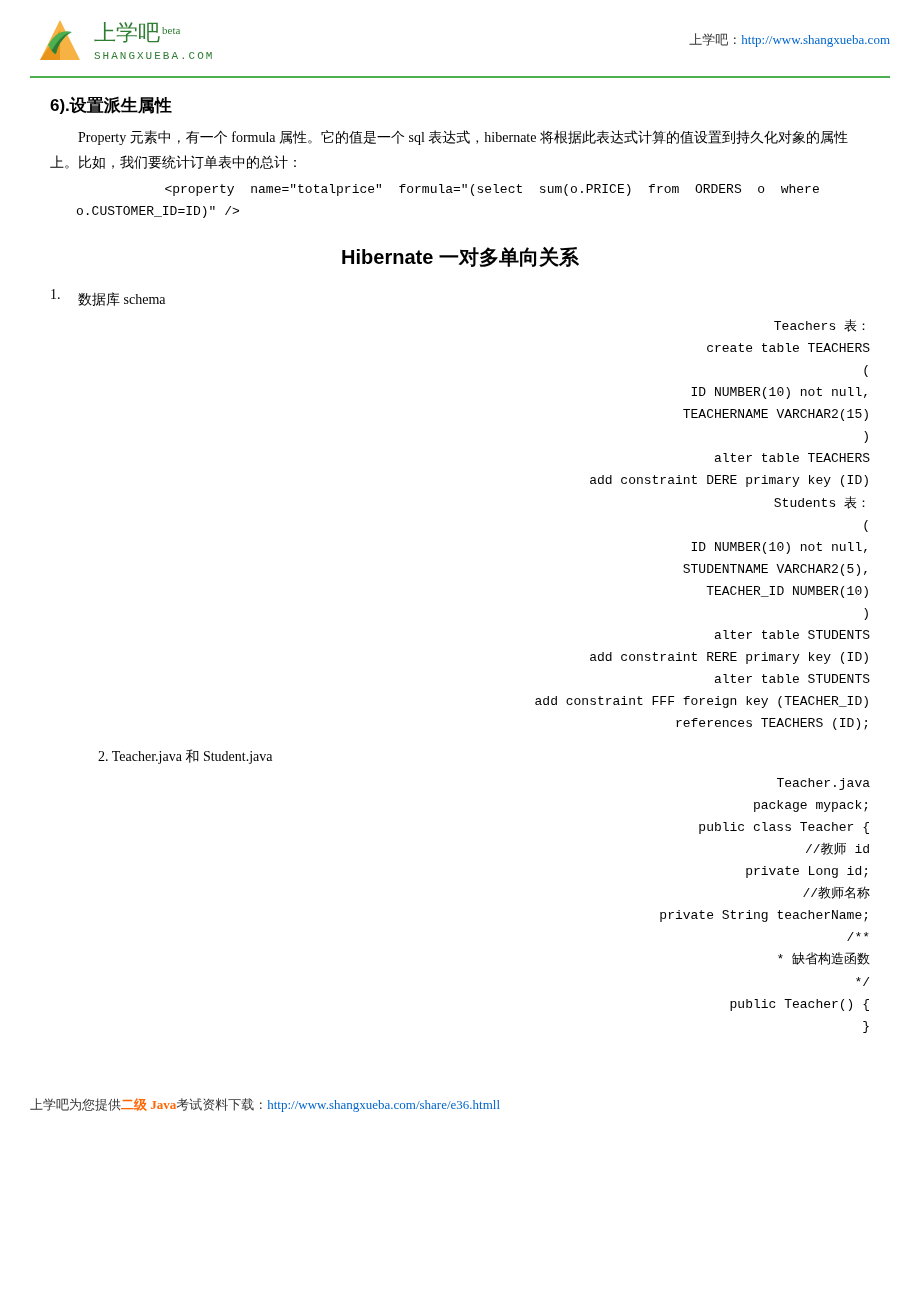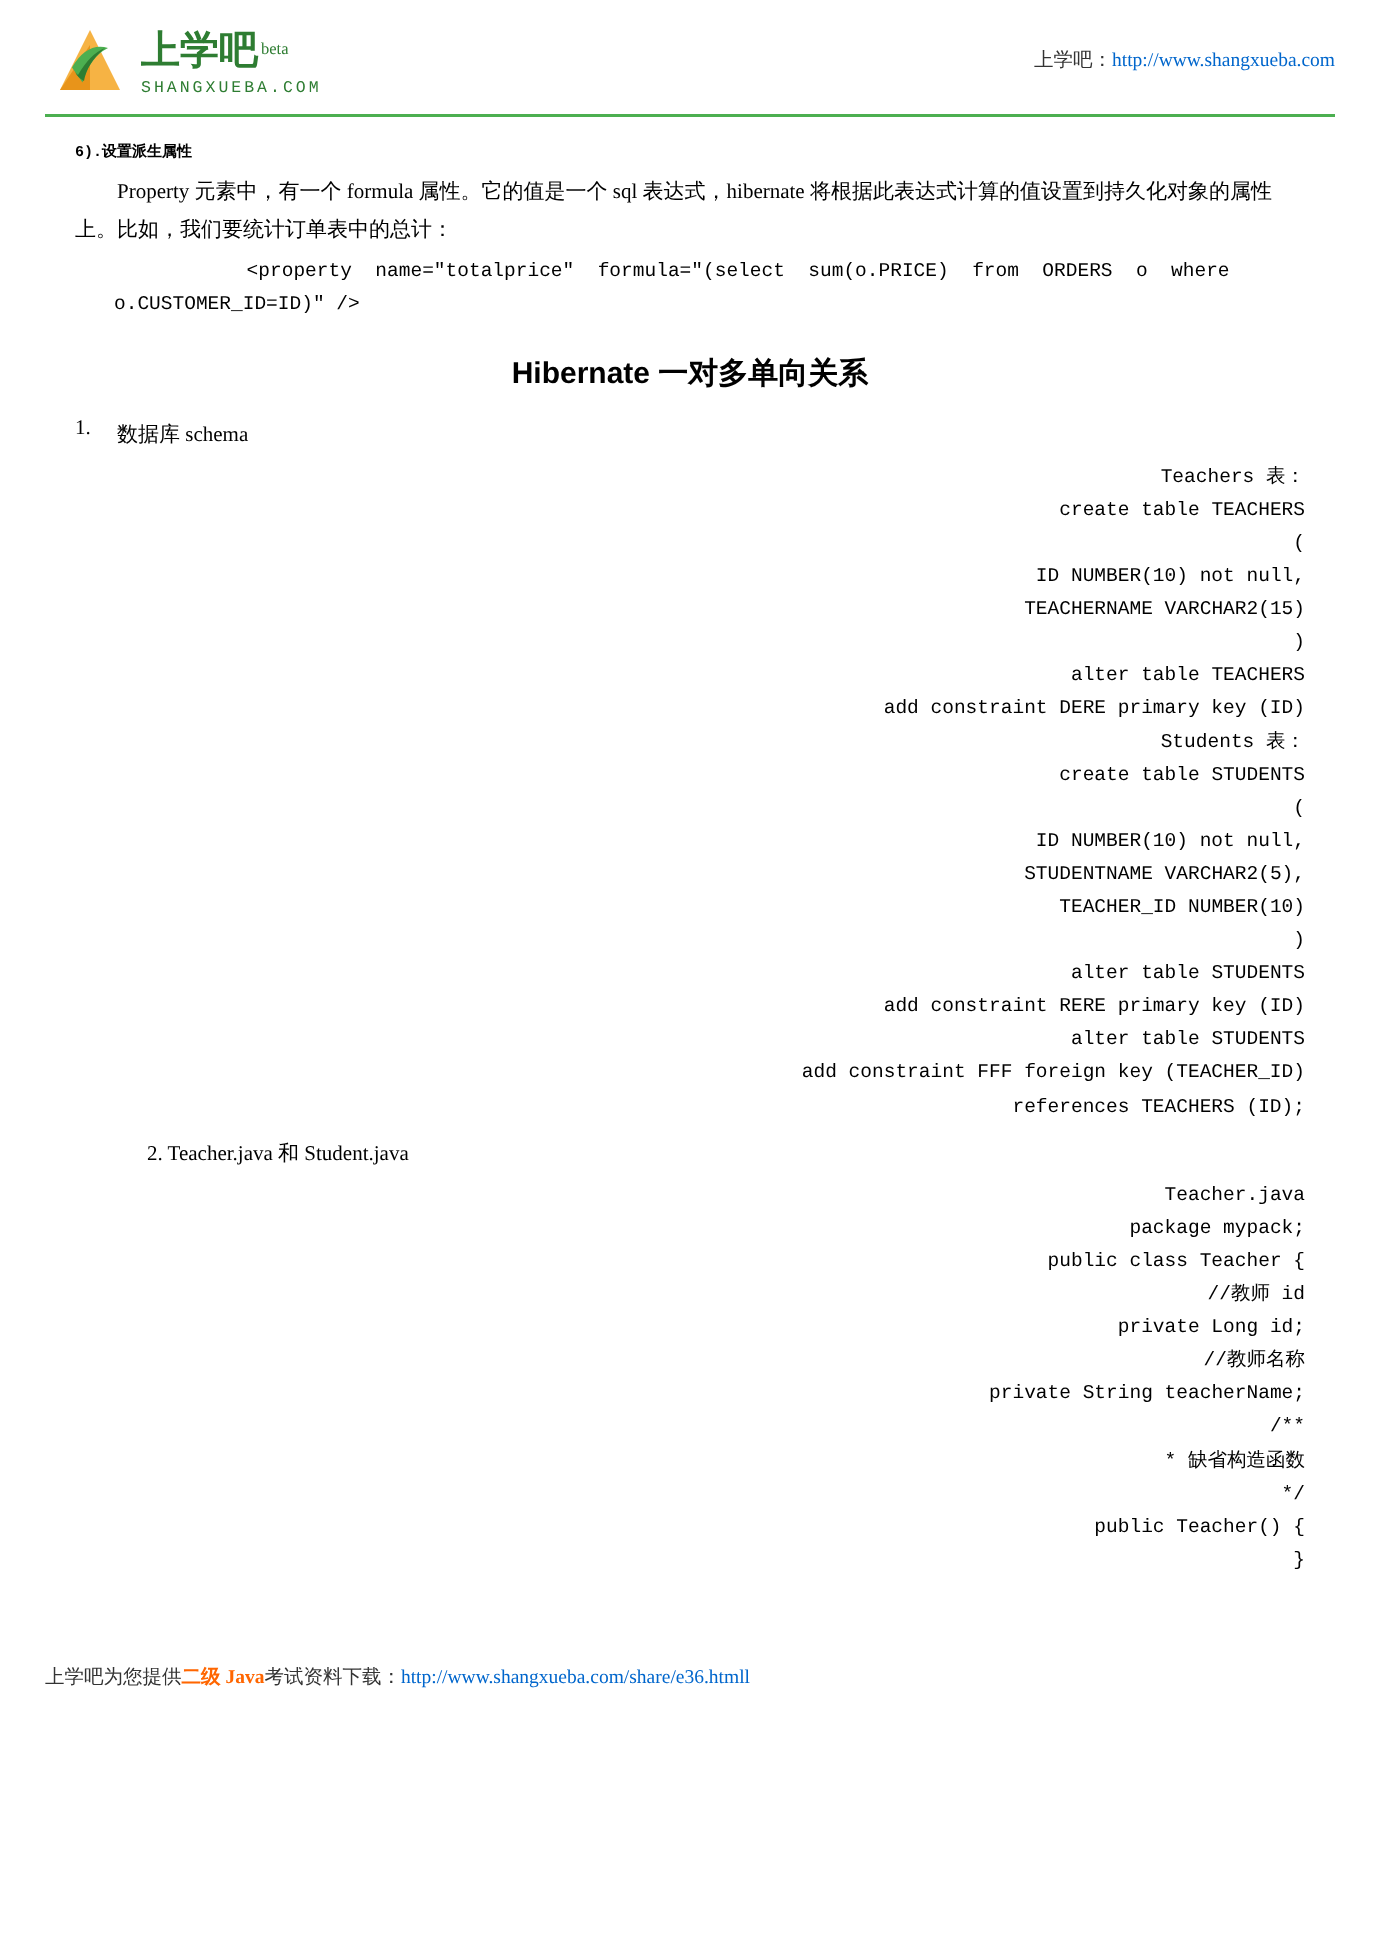--- a/index.html
+++ b/index.html
@@ -65,24 +65,24 @@
       border-top: 2px solid #4caf50;
       margin: 6px 30px 0 30px;
     }
 
     
     .content {
       padding: 16px 50px 20px 50px;
     }
 
     .section-title {
-      font-size: 10px;
+      font-size: 17px;
       font-weight: bold;
       margin-bottom: 8px;
-      font-family: Liberation Mono, monospace;
+      font-family: Liberation Sans, sans-serif;
     }
 
     .paragraph {
       font-size: 14px;
       line-height: 1.8;
       text-indent: 2em;
       margin-bottom: 4px;
       font-family: "SimSun", serif;
     }
 
@@ -172,21 +172,21 @@
       <svg class="logo-icon" viewBox="0 0 60 60" xmlns="http://www.w3.org/2000/svg">
 
         <polygon points="10,50 30,10 50,50" fill="#f5a623" opacity="0.85"></polygon>
         <polygon points="10,50 30,20 30,50" fill="#e8941a"></polygon>
 
         <path d="M18,35 Q28,18 42,22 Q30,28 25,45 Z" fill="#4caf50"></path>
         <path d="M20,38 Q22,42 26,44 Q28,32 40,22 Q30,26 22,40 Z" fill="#2e7d32"></path>
       </svg>
       <div class="logo-text-area">
         <div>
-          <span style="font-size:26px;font-weight:bold;color:#2e7d32;font-family:Arial,sans-serif;">上学吧</span><span style="font-size:11px;color:#2e7d32;font-family:Liberation Serif, serif;vertical-align:super;margin-left:2px;">beta</span>
+          <span style="font-size:22px;font-weight:normal;color:#2e7d32;font-family:Arial,sans-serif;">上学吧</span><span style="font-size:11px;color:#2e7d32;font-family:Liberation Serif, serif;vertical-align:super;margin-left:2px;">beta</span>
         </div>
         <div style="font-size:11px;color:#2e7d32;letter-spacing:2px;font-family:Liberation Mono, monospace;margin-top:2px;">SHANGXUEBA.COM</div>
       </div>
     </div>
     <div class="header-right">
       <span>上学吧：</span><a href="#">http://www.shangxueba.com</a>
     </div>
   </div>
 
   <hr class="header-divider">
@@ -210,21 +210,20 @@
       <div class="code-block">
         <div>Teachers 表：</div>
         <div>create table TEACHERS</div>
         <div>(</div>
         <div>ID         NUMBER(10) not null,</div>
         <div>TEACHERNAME VARCHAR2(15)</div>
         <div>)</div>
         <div>alter table TEACHERS</div>
         <div>add constraint DERE primary key (ID)</div>
         <div>Students 表：</div>
-        <div>create table STUDENTS</div>
         <div>(</div>
         <div>ID         NUMBER(10) not null,</div>
         <div>STUDENTNAME VARCHAR2(5),</div>
         <div>TEACHER_ID  NUMBER(10)</div>
         <div>)</div>
         <div>alter table STUDENTS</div>
         <div>add constraint RERE primary key (ID)</div>
         <div>alter table STUDENTS</div>
         <div>add constraint FFF foreign key (TEACHER_ID)</div>
         <div>references TEACHERS (ID);</div>

